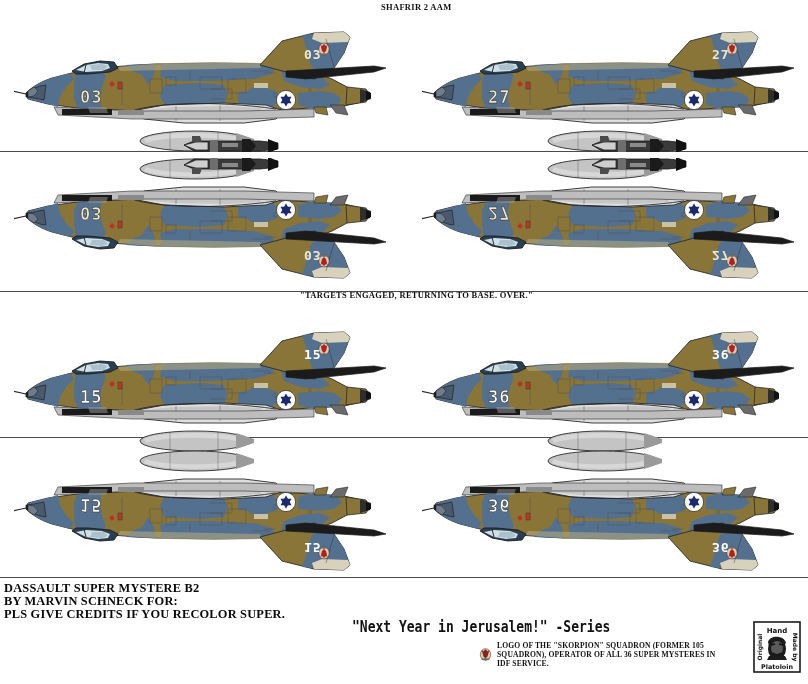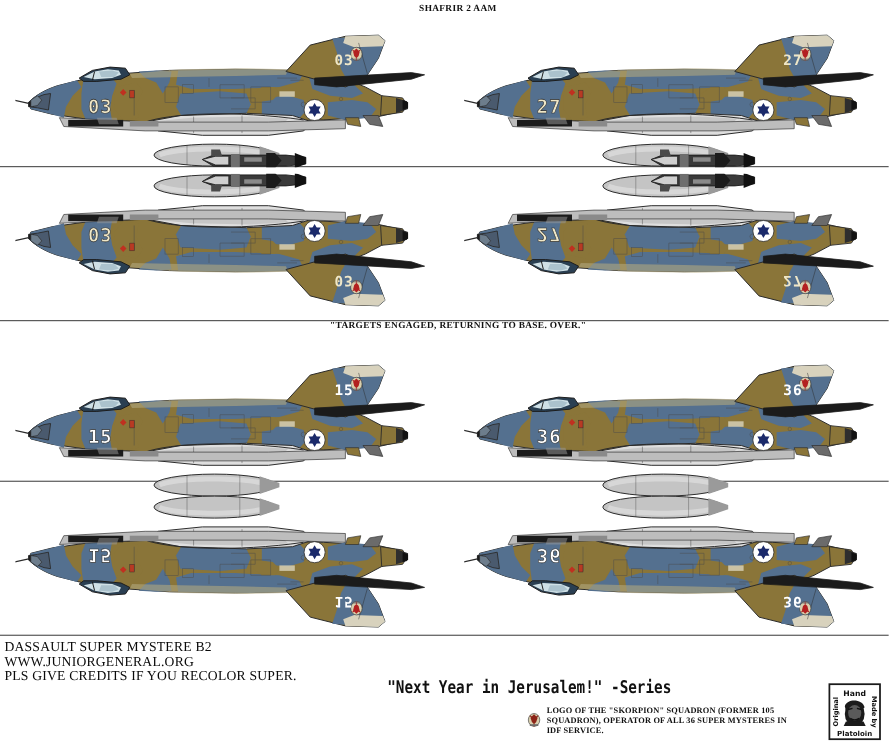--- a/index.html
+++ b/index.html
@@ -7,21 +7,21 @@
   #sheet{position:relative;width:720px;height:684px;background:#fff;}
 
   .row-divider{position:absolute;left:0;width:808px;height:1px;background:#4a4a4a;}
 
   .caption{position:absolute;font-family:"Liberation Serif",serif;font-weight:bold;
     color:#111;letter-spacing:.3px;white-space:nowrap;}
   #title-shafrir{left:381px;top:2px;font-size:8.5px;}
   #caption-radio{left:300px;top:290px;font-size:8.5px;}
 
   #credits{position:absolute;left:4px;top:582px;line-height:13.2px;}
-  #credits .cline{font-family:"Liberation Serif",serif;font-weight:normal;font-size:12.4px;
+  #credits .cline{font-family:"Liberation Serif",serif;font-weight:bold;font-size:12.4px;
     color:#0a0a0a;letter-spacing:.2px;white-space:nowrap;}
 
   #series-label{position:absolute;left:352px;top:617px;font-size:13px;color:#111;
     font-family:"DejaVu Sans Mono",monospace;font-weight:bold;letter-spacing:0px;
     transform:scaleY(1.22);transform-origin:left top;white-space:nowrap;}
 
   #squadron-note{position:absolute;left:497px;top:641px;width:228px;
     font-family:"Liberation Serif",serif;font-weight:bold;font-size:7.6px;color:#111;
     line-height:9.2px;letter-spacing:.15px;}
 
@@ -265,21 +265,21 @@
       <g transform="translate(126,104)">
           <use href="#fuel-tank"></use>
         </g>
       <text x="66" y="76" font-family="DejaVu Sans Mono, monospace" font-size="17" font-weight="bold" fill="#ffffff" stroke="#2a2a2a" stroke-width="0.5" letter-spacing="1">36</text>
       <text x="290" y="32" font-family="DejaVu Sans Mono, monospace" font-size="13" font-weight="bold" fill="#ffffff" letter-spacing="1">36</text>
     </svg>
   </div>
 
   <div id="credits">
     <div class="cline">DASSAULT SUPER MYSTERE B2</div>
-    <div class="cline">WWW.JUNIORGENERAL.ORG</div>
+    <div class="cline">BY MARVIN SCHNECK FOR:</div>
     <div class="cline">PLS GIVE CREDITS IF YOU RECOLOR SUPER.</div>
   </div>
 
   <div id="series-label">"Next Year in Jerusalem!" -Series</div>
 
   <svg id="squadron-badge" viewBox="0 0 20 20">
     <ellipse cx="10" cy="10" rx="8" ry="9" fill="#d8cfae" stroke="#2a2a2a" stroke-width="0.8"></ellipse>
     <path d="M5,7 L10,2 L15,7 L13,13 L10,16 L7,13 Z" fill="#8c2418"></path>
     <path d="M4,4 L8,7 M16,4 L12,7 M10,16 L10,19" stroke="#8c2418" stroke-width="1.6"></path>
     <rect x="4" y="16" width="12" height="2.4" fill="#6b6b6b"></rect>

